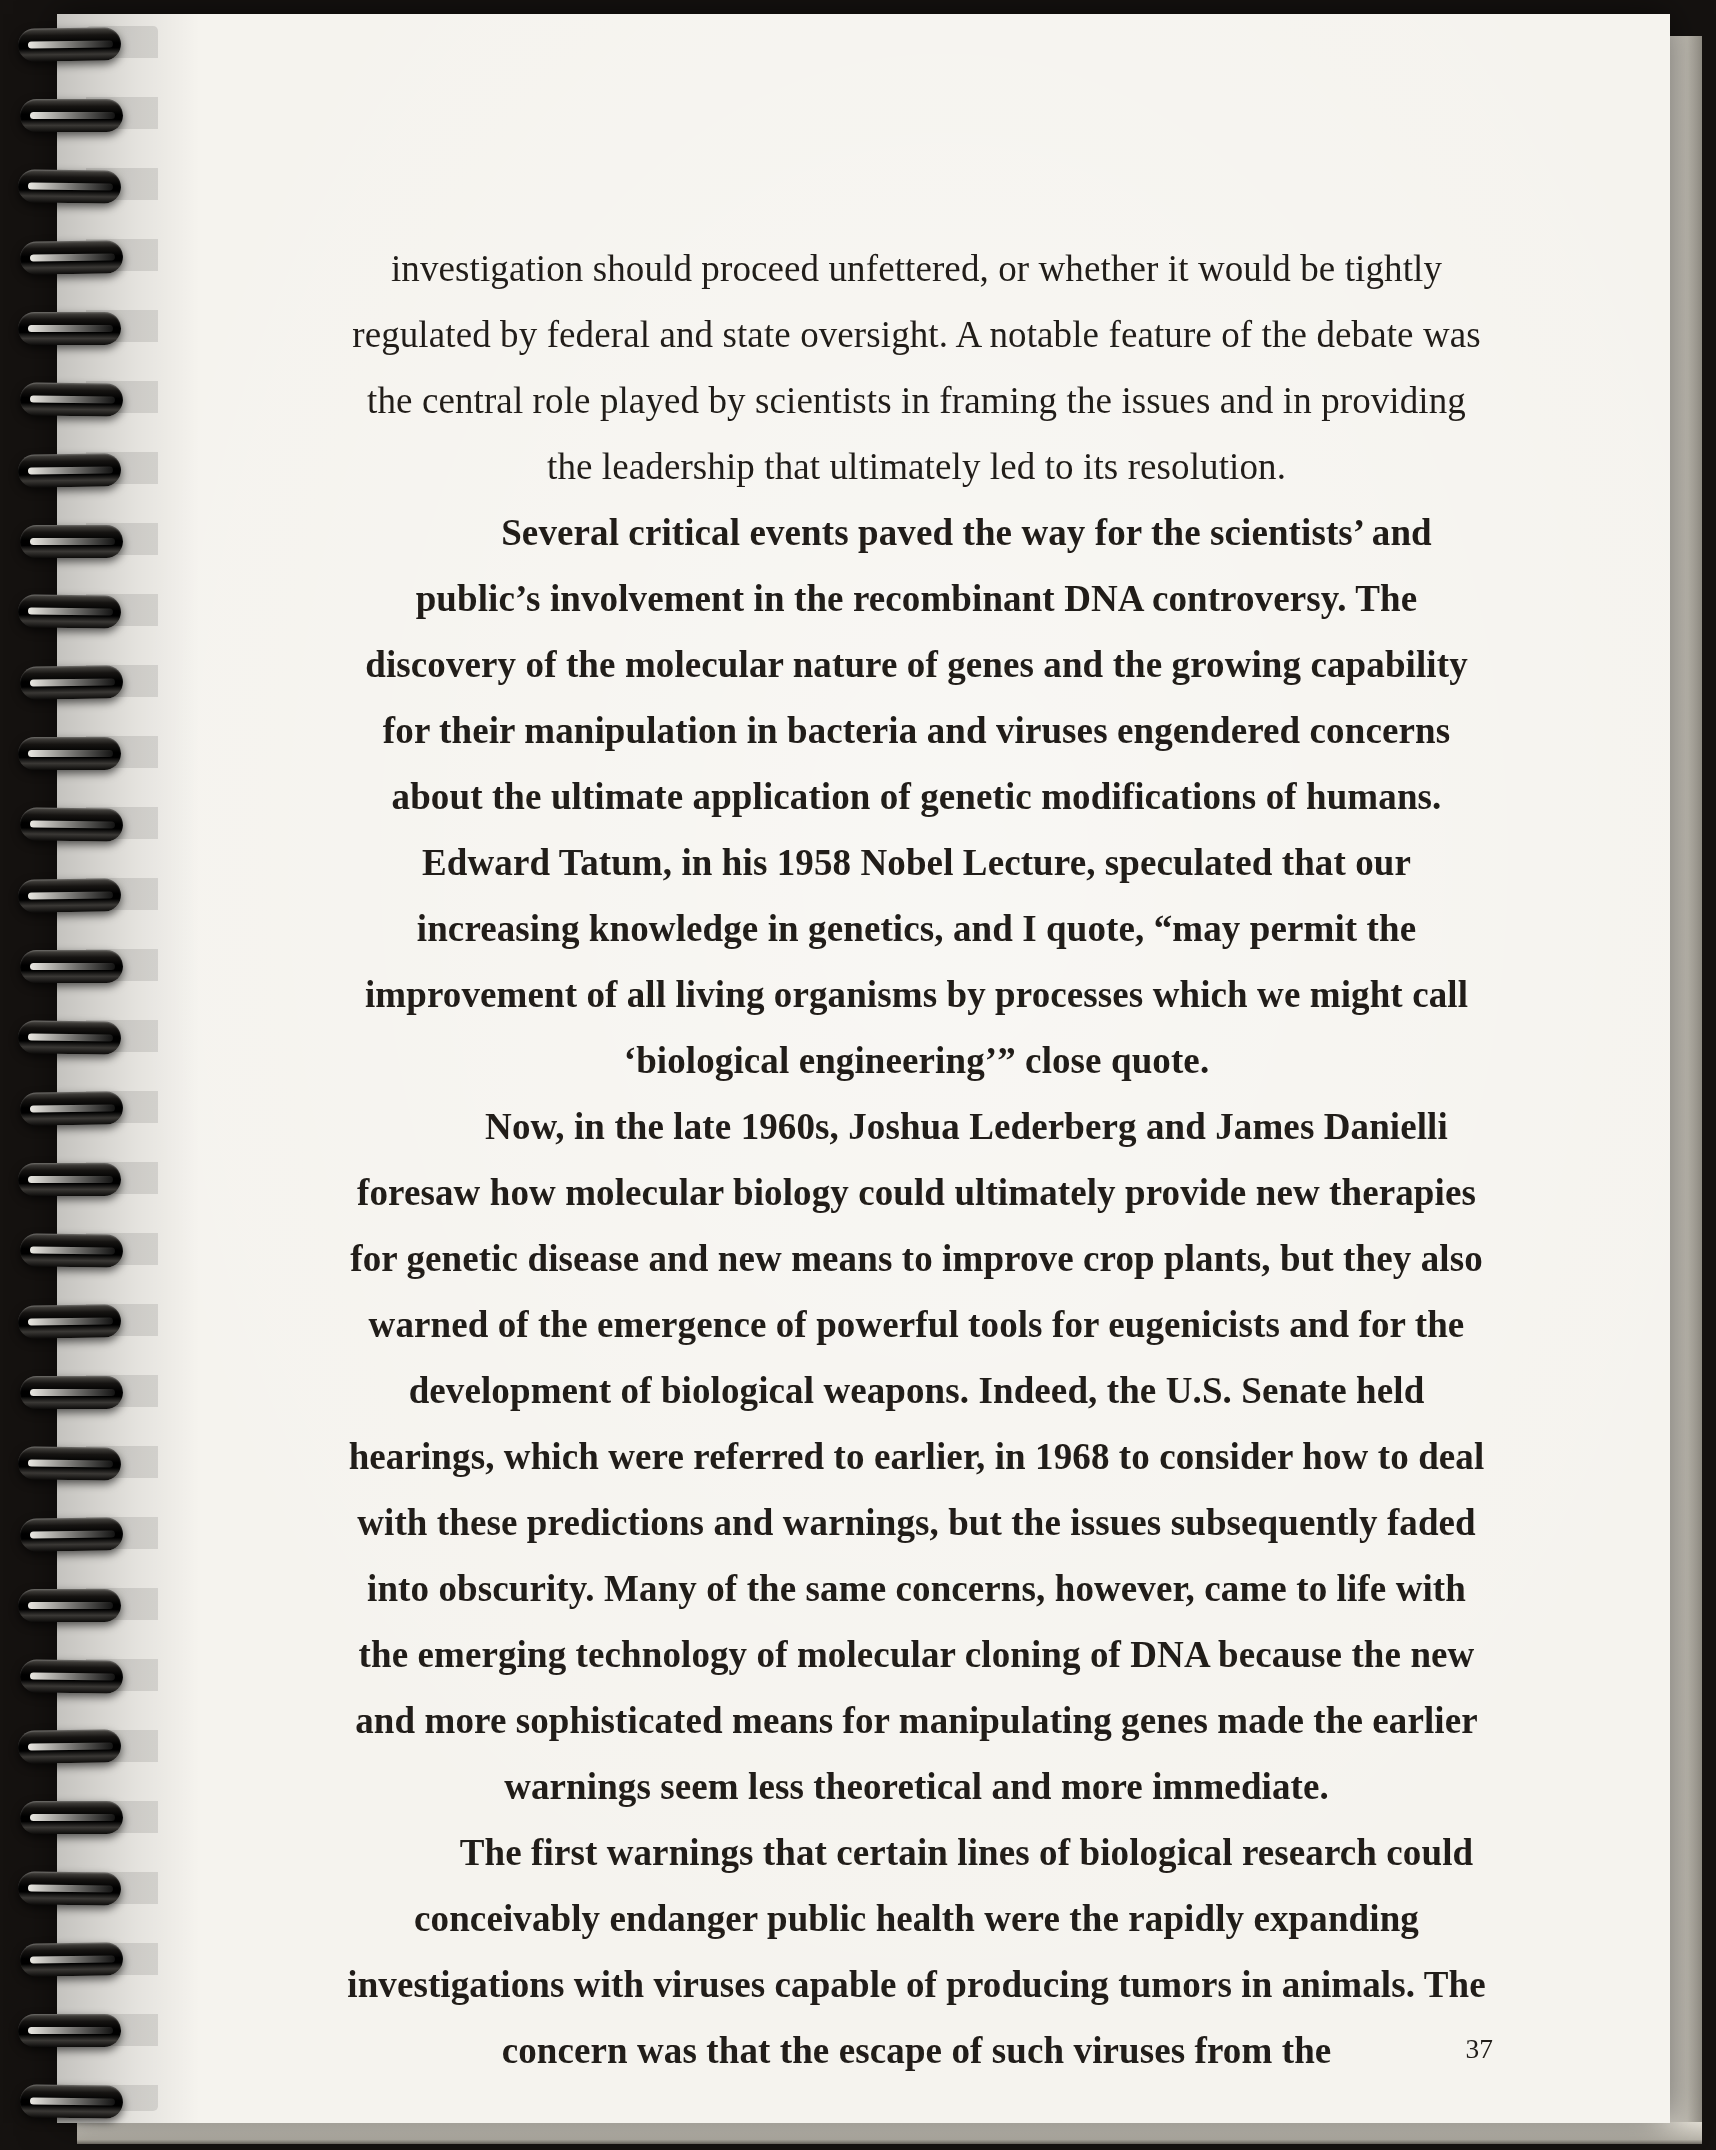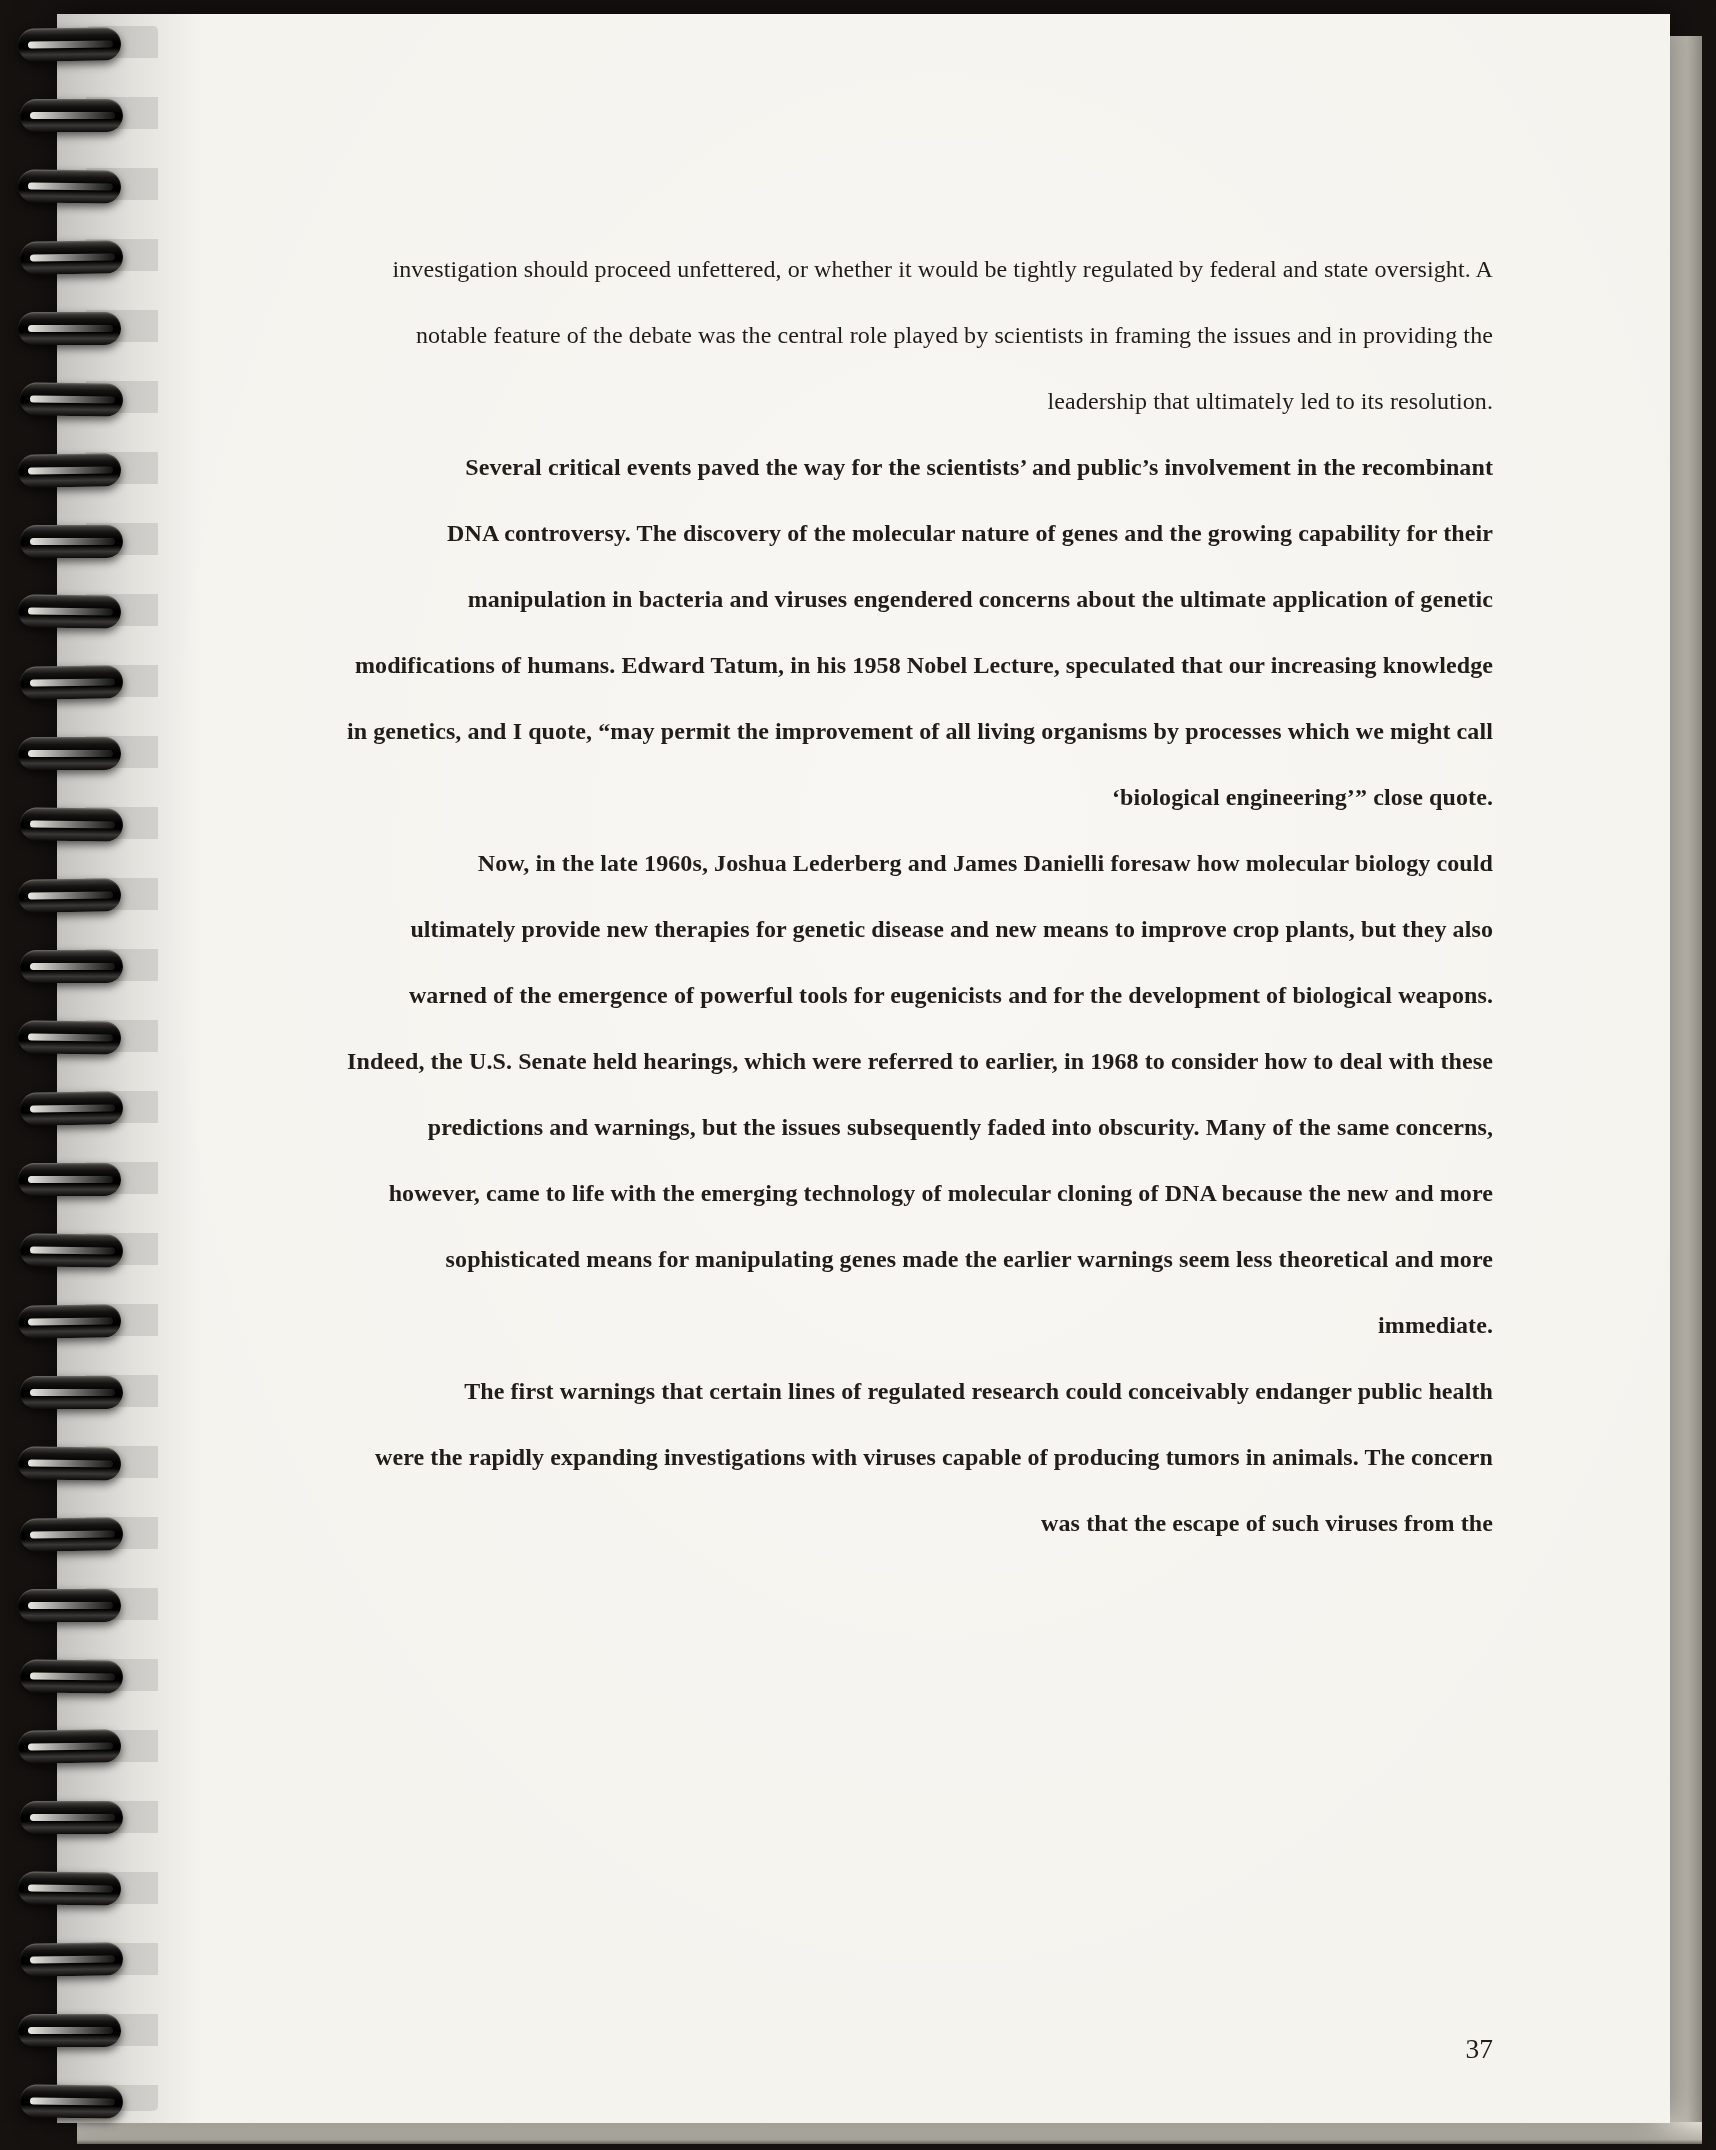--- a/index.html
+++ b/index.html
@@ -40,22 +40,22 @@
   
   .page::after{
     content:"";position:absolute;left:29px;top:12px;bottom:12px;width:72px;
     background:repeating-linear-gradient(180deg,
       rgba(0,0,0,0.10) 0px, rgba(0,0,0,0.10) 32px,
       rgba(0,0,0,0) 32px, rgba(0,0,0,0) 71px);
     border-radius:4.8px;
   }
   .text-block{
     position:absolute;left:283px;top:222px;width:1153px;
-    font-size:24px;line-height:66px;color:var(--ink);
-    text-align:right;letter-spacing:0.1px;
+    font-size:37px;line-height:66px;color:var(--ink);
+    text-align:center;letter-spacing:0.1px;
   }
   .para{margin:0;}
   .para.indent{text-indent:100px;font-weight:bold;}
   .page-number{
     position:absolute;left:283px;top:2020px;width:1153px;
     text-align:right;font-size:27.4px;color:var(--ink);
   }
   
   .binding{position:absolute;left:0;top:0;width:155px;height:2151px;}
   .ring{
@@ -73,21 +73,21 @@
 
 <div class="scan">
   <div class="stack-right"></div>
   <div class="stack-bottom"></div>
 
   <div class="page">
     <div class="text-block">
       <p class="para">investigation should proceed unfettered, or whether it would be tightly regulated by federal and state oversight. A notable feature of the debate was the central role played by scientists in framing the issues and in providing the leadership that ultimately led to its resolution.</p>
       <p class="para indent">Several critical events paved the way for the scientists’ and public’s involvement in the recombinant DNA controversy. The discovery of the molecular nature of genes and the growing capability for their manipulation in bacteria and viruses engendered concerns about the ultimate application of genetic modifications of humans. Edward Tatum, in his 1958 Nobel Lecture, speculated that our increasing knowledge in genetics, and I quote, “may permit the improvement of all living organisms by processes which we might call ‘biological engineering’” close quote.</p>
       <p class="para indent">Now, in the late 1960s, Joshua Lederberg and James Danielli foresaw how molecular biology could ultimately provide new therapies for genetic disease and new means to improve crop plants, but they also warned of the emergence of powerful tools for eugenicists and for the development of biological weapons. Indeed, the U.S. Senate held hearings, which were referred to earlier, in 1968 to consider how to deal with these predictions and warnings, but the issues subsequently faded into obscurity. Many of the same concerns, however, came to life with the emerging technology of molecular cloning of DNA because the new and more sophisticated means for manipulating genes made the earlier warnings seem less theoretical and more immediate.</p>
-      <p class="para indent">The first warnings that certain lines of regulated research could conceivably endanger public health were the rapidly expanding investigations with viruses capable of producing tumors in animals. The concern was that the escape of such viruses from the</p>
+      <p class="para indent">The first warnings that certain lines of biological research could conceivably endanger public health were the rapidly expanding investigations with viruses capable of producing tumors in animals. The concern was that the escape of such viruses from the</p>
     </div>
     <div class="page-number">37</div>
   </div>
 
   <div class="binding">
       <div class="ring" style="top: 28px; left: 18px; transform: rotate(-0.7deg);"></div>
       <div class="ring" style="top: 99px; left: 20px; transform: rotate(0deg);"></div>
       <div class="ring" style="top: 170px; left: 18px; transform: rotate(0.7deg);"></div>
       <div class="ring" style="top: 241px; left: 20px; transform: rotate(-0.7deg);"></div>
       <div class="ring" style="top: 312px; left: 18px; transform: rotate(0deg);"></div>

